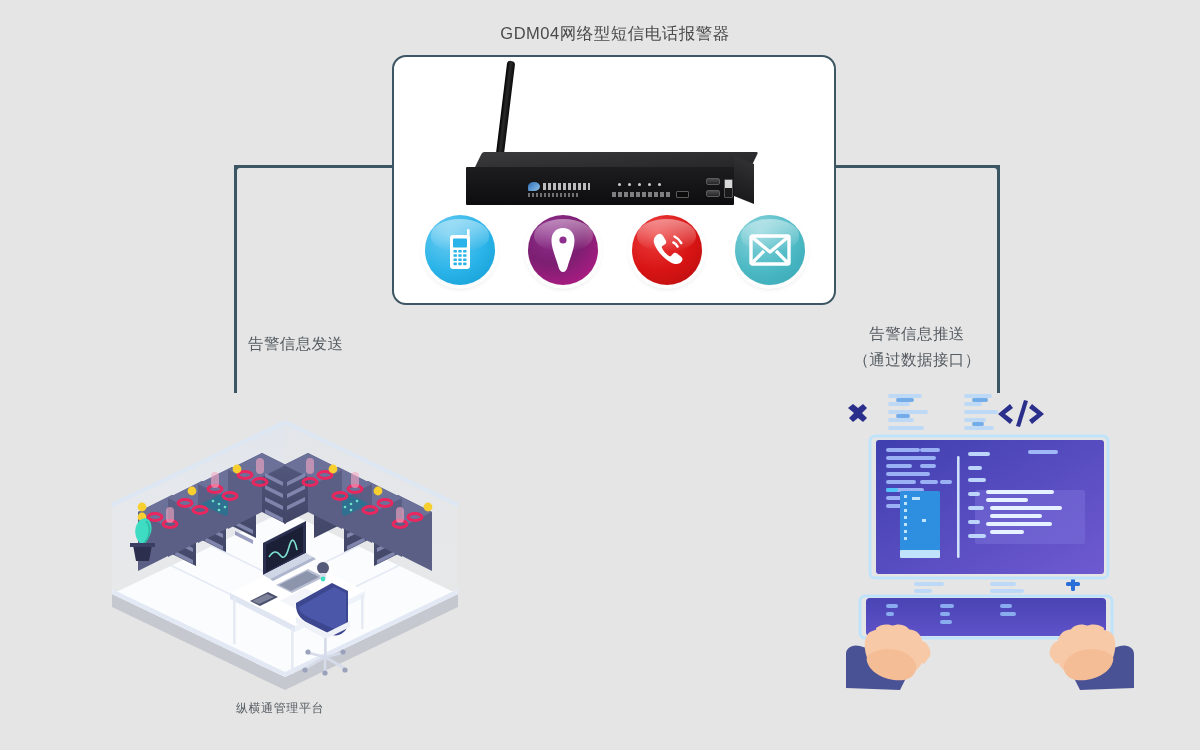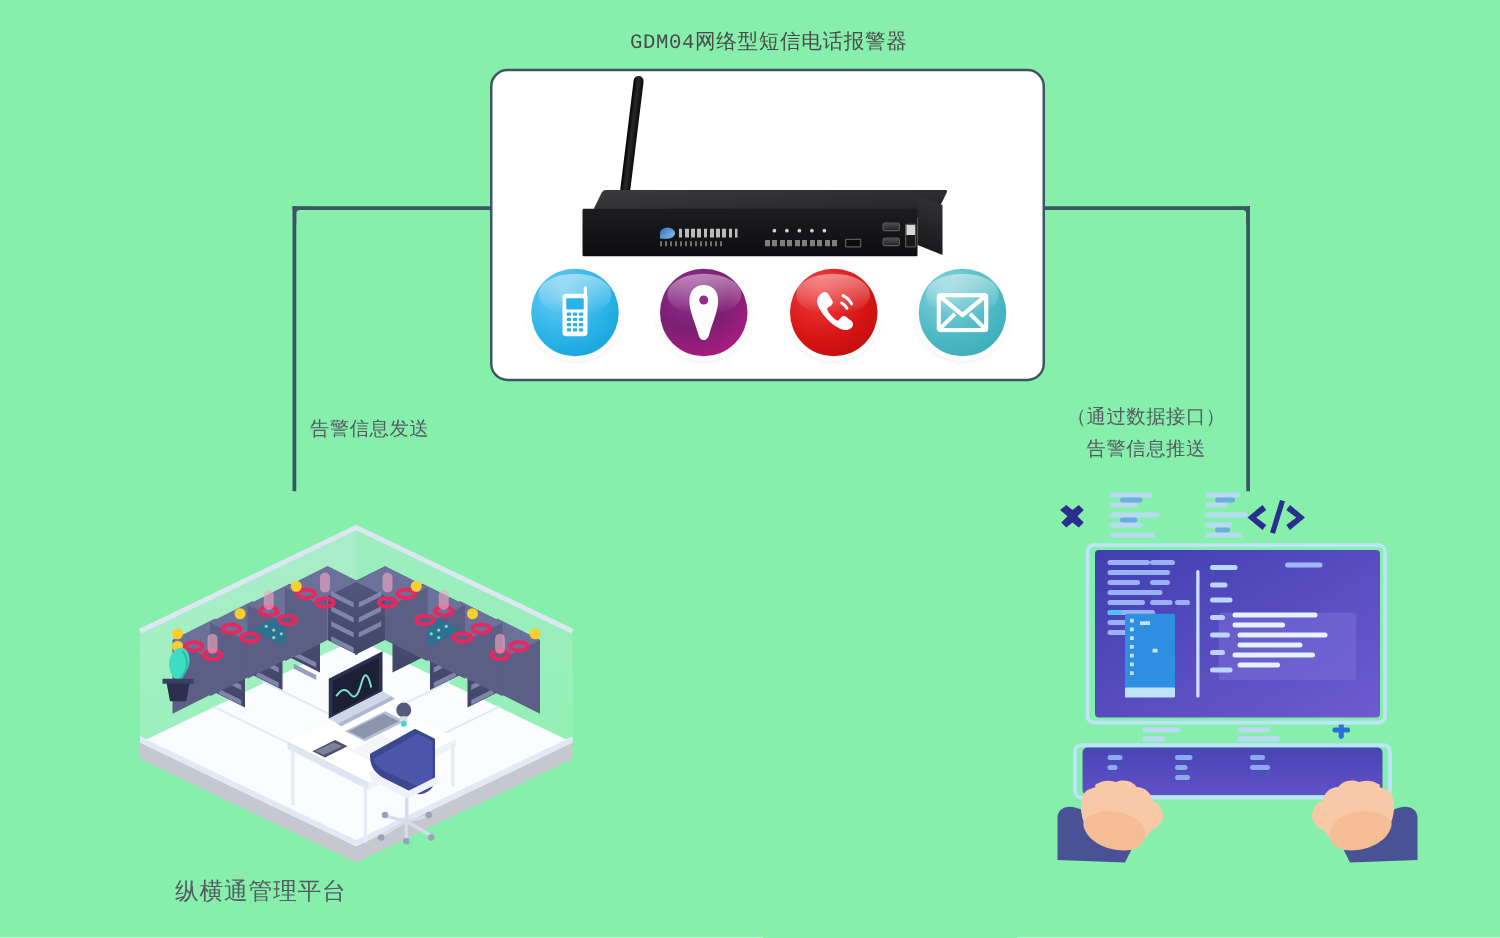--- a/index.html
+++ b/index.html
@@ -2,21 +2,21 @@
 <html><head>
 <meta charset="utf-8">
 <style>
   * { box-sizing: border-box; margin: 0; padding: 0; }
   html, body {
     width: 1200px; height: 750px;
     background: #ffffff;
     font-family: "Liberation Sans", "DejaVu Sans", sans-serif;
     overflow: hidden;
   }
-  #stage { position: relative; width: 1200px; height: 750px; background: #86efac; font-family: Liberation Mono, monospace; }
+  #stage { position: relative; width: 1200px; height: 750px; background: #e5e5e5; }
 
   
   .device-title {
     position: absolute; left: 390px; top: 24px; width: 450px;
     text-align: center; font-size: 16.5px; color: #4a4a4a;
     letter-spacing: .5px; line-height: 1.2;
   }
 
   
   .device-box {
@@ -38,22 +38,22 @@
   
   .flow-label {
     position: absolute; font-size: 15.5px; color: #555c61; line-height: 26px;
     white-space: nowrap; letter-spacing: .4px;
   }
   .flow-left  { left: 248px; top: 331px; text-align: center; }
   .flow-right { left: 843px; top: 321px; width: 148px; text-align: center; }
 
   
   .caption {
-    position: absolute; font-size: 19px; color: #555c61;
-    letter-spacing: .6px; text-align: left; white-space: nowrap;
+    position: absolute; font-size: 12px; color: #555c61;
+    letter-spacing: .6px; text-align: center; white-space: nowrap;
   }
   .cap-left  { left: 140px; top: 700px; width: 280px; }
   .cap-right { left: 850px; top: 700px; width: 280px; }
 
   
   .device-wrap { position: absolute; left: 455px; top: 60px; width: 320px; height: 150px; }
   .dev-top {
     position: absolute; left: 22px; top: 92px; width: 276px; height: 22px;
     background: linear-gradient(175deg, #3a3a3c 0%, #2c2c2e 60%, #232325 100%);
     transform: skewX(-26deg);
@@ -224,22 +224,22 @@
         <path d="M3.5 28.5 L15 17" fill="none" stroke="#fff" stroke-width="3.2"></path>
         <path d="M38.5 28.5 L27 17" fill="none" stroke="#fff" stroke-width="3.2"></path>
       </svg>
     </div>
   </div>
 
   <div class="flow-label flow-left">
     <div>告警信息发送</div>
   </div>
   <div class="flow-label flow-right">
+    <div>告警信息推送</div>
     <div>（通过数据接口）</div>
-    <div>告警信息推送</div>
   </div>
 
   <div class="room">
     <svg width="370" height="300" viewBox="0 0 370 300">
       <defs>
         <linearGradient id="glassG" x1="0" y1="0" x2="0" y2="1">
           <stop offset="0" stop-color="#dbe7f7" stop-opacity=".75"></stop>
           <stop offset="1" stop-color="#f2f6fd" stop-opacity=".35"></stop>
         </linearGradient>
         <linearGradient id="rackF" x1="0" y1="0" x2="0" y2="1">

